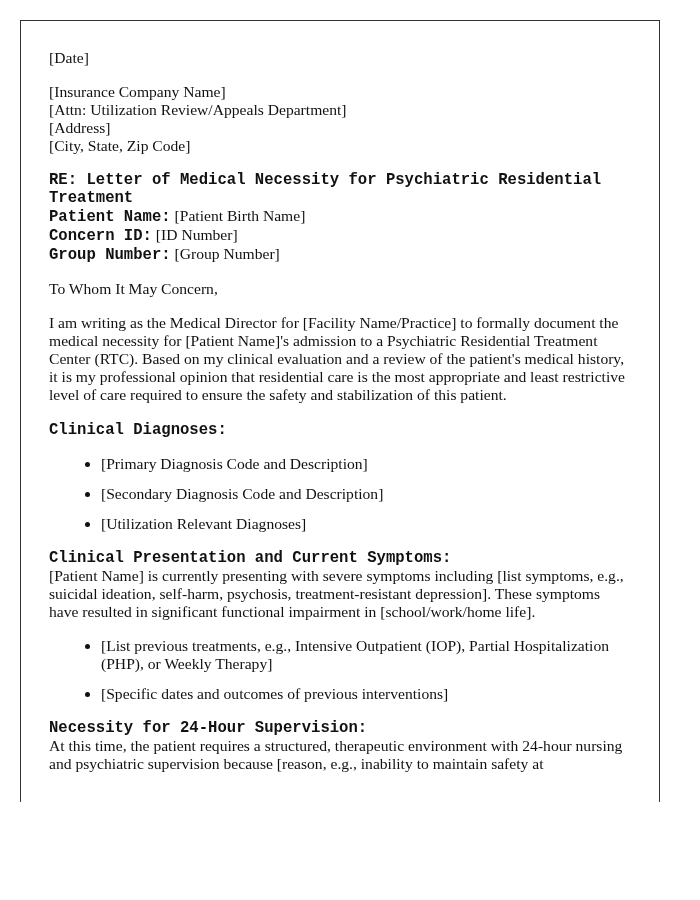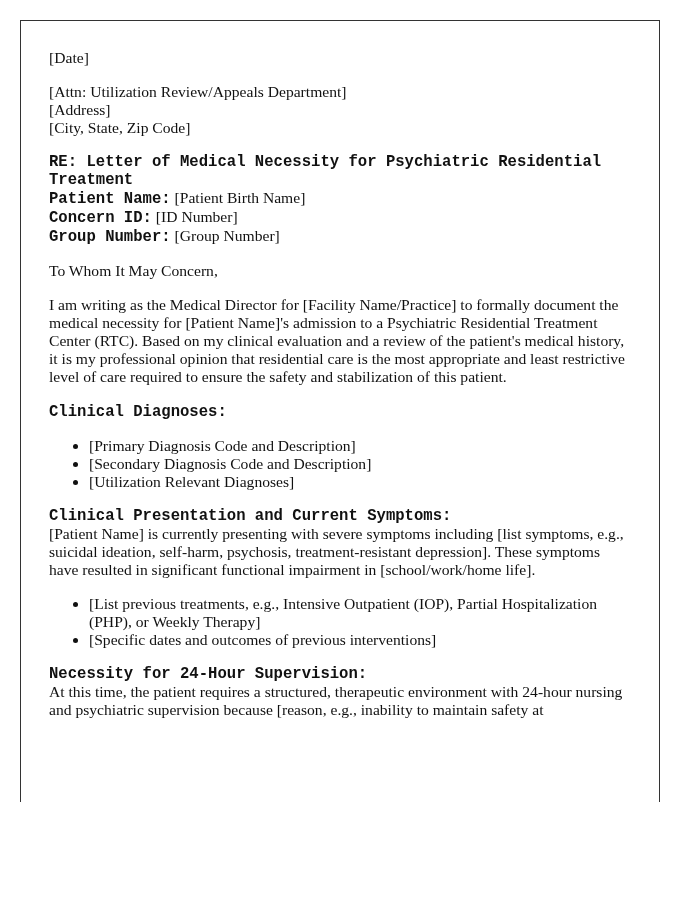--- a/index.html
+++ b/index.html
@@ -21,33 +21,34 @@
     width: 580px;
     font-family: "Liberation Serif", "DejaVu Serif", serif;
     font-size: 15.6px;
     line-height: 18px;
     color: #111;
   }
   p { margin: 0 0 16px 0; }
   .line { display: block; }
   b { font-weight: bold; font-family: Liberation Mono, monospace; }
   ul { margin: 0 0 16px 0; padding-left: 40px; }
-  ul li { margin: 0; padding: 0; }
+  ul li { margin: 12px; padding: 0; }
 </style>
 </head>
 <body>
 
 <div class="page">
   <div class="content">
 
     <p>
       <span>[Date]</span>
     </p>
 
     <p>
+      <span class="line">[Insurance Company Name]</span>
       <span class="line">[Attn: Utilization Review/Appeals Department]</span>
       <span class="line">[Address]</span>
       <span class="line">[City, State, Zip Code]</span>
     </p>
 
     <p>
       <b class="line">RE: Letter of Medical Necessity for Psychiatric Residential Treatment</b>
       <span class="line"><b>Patient Name:</b><span> [Patient Birth Name]</span></span>
       <span class="line"><b>Concern ID:</b><span> [ID Number]</span></span>
       <span class="line"><b>Group Number:</b><span> [Group Number]</span></span>

